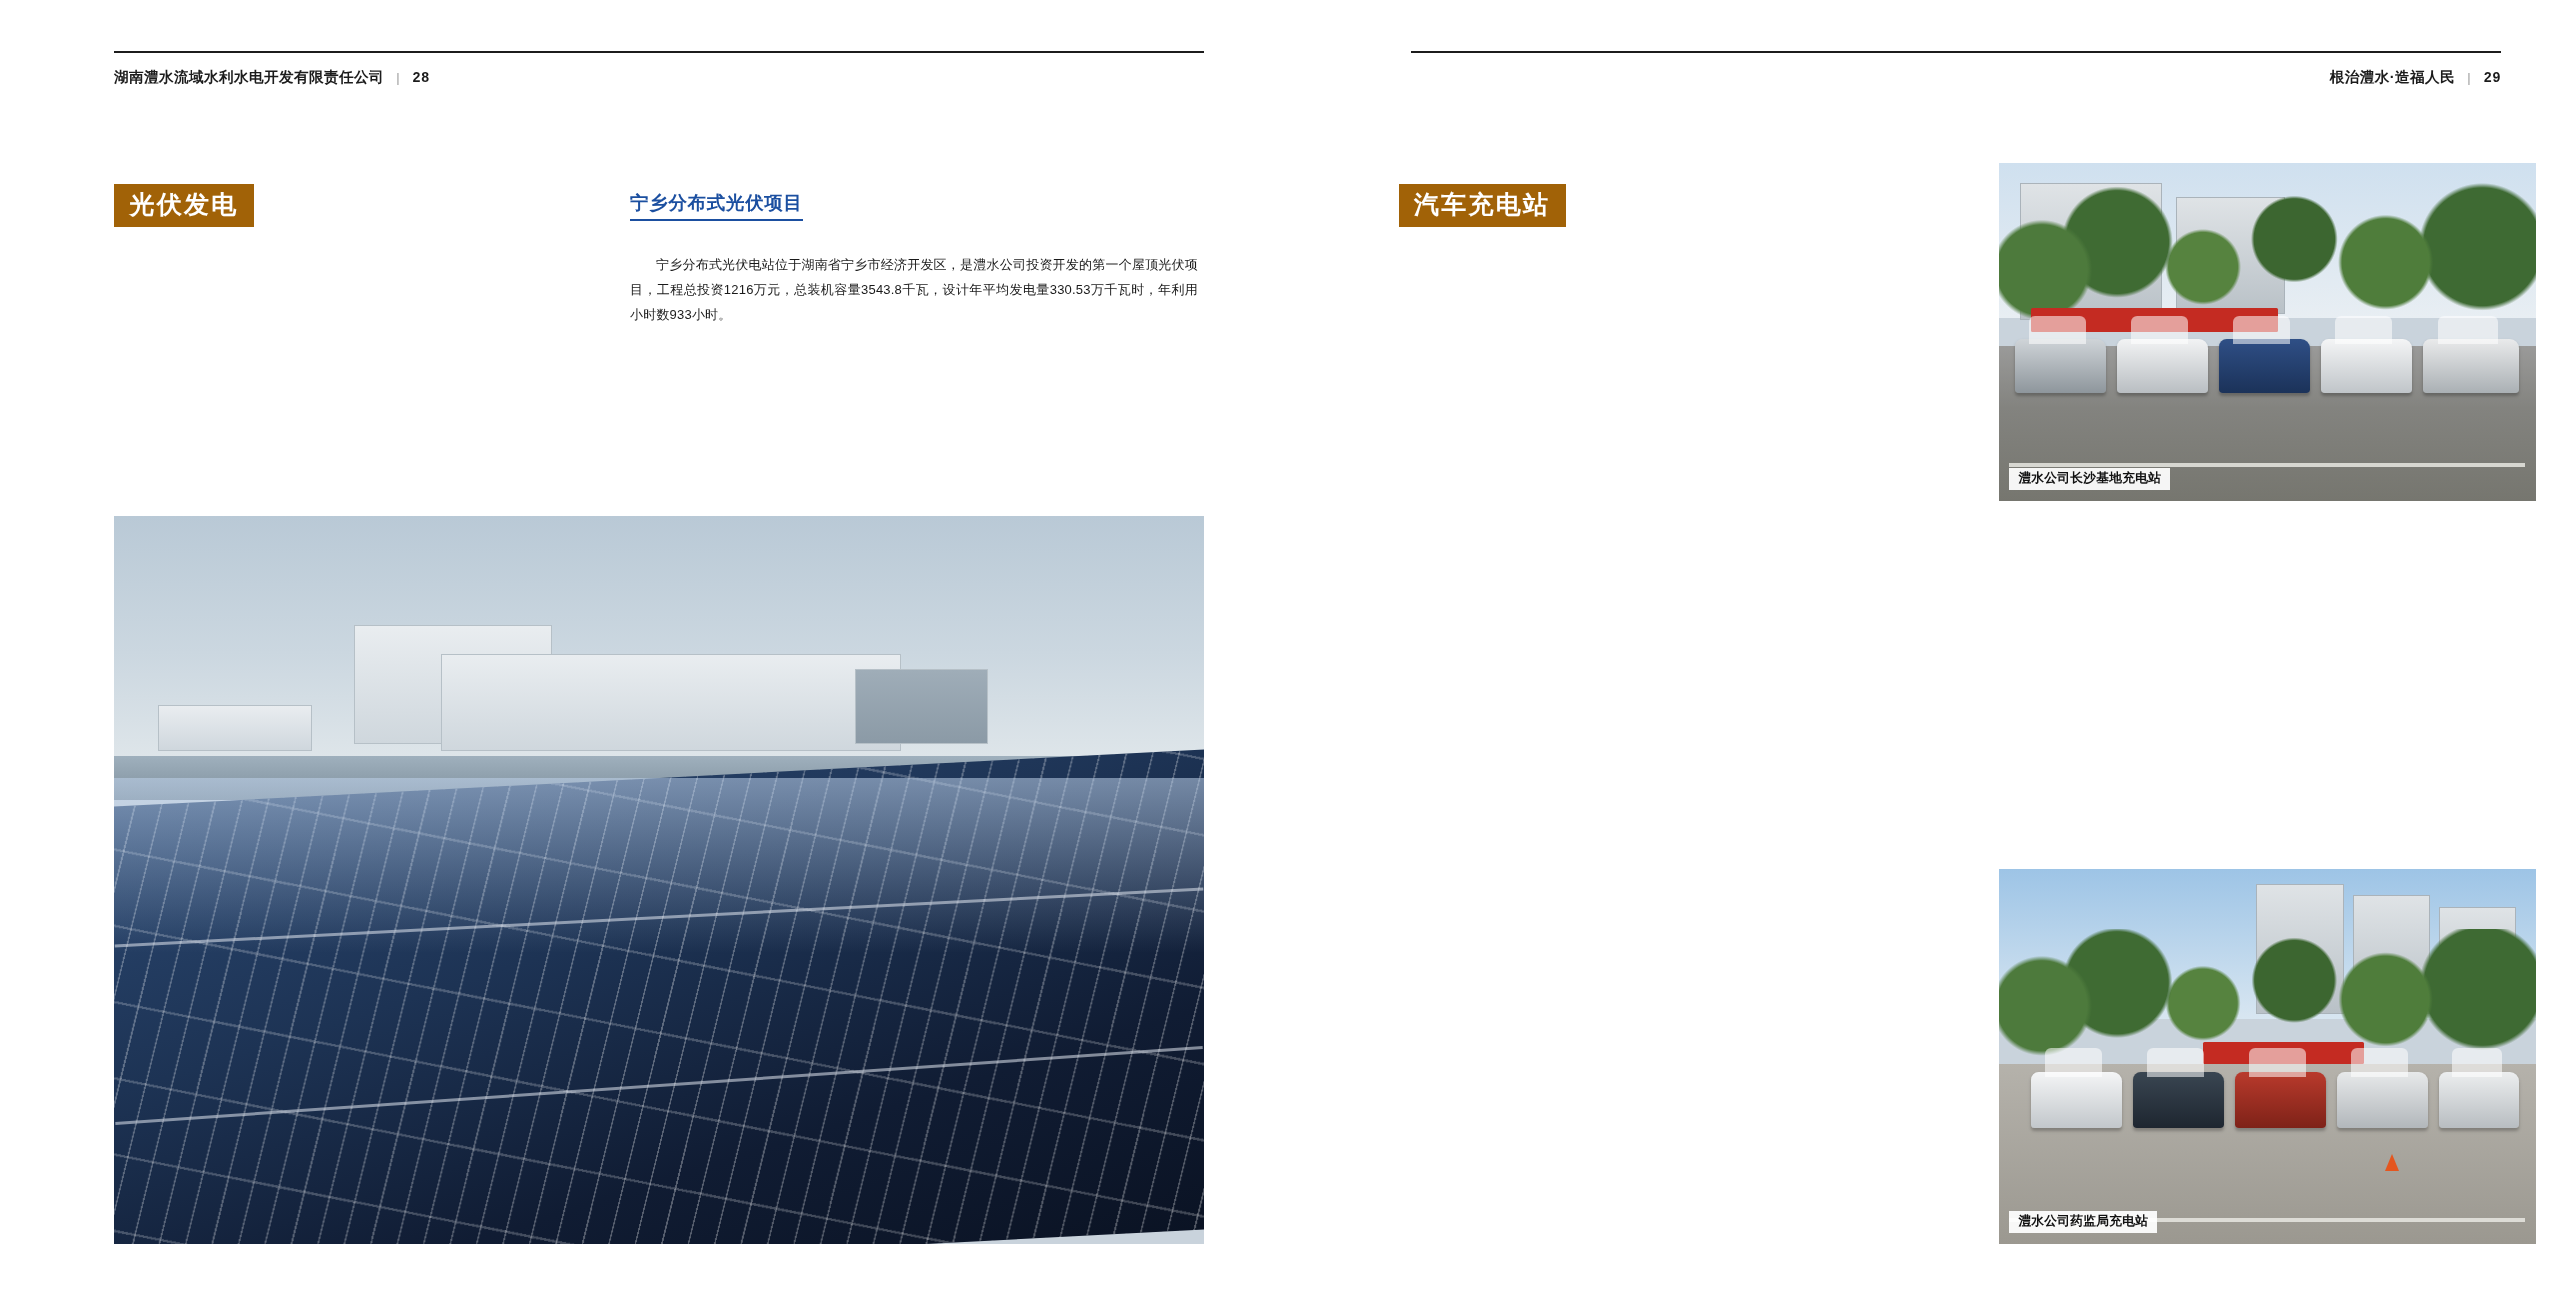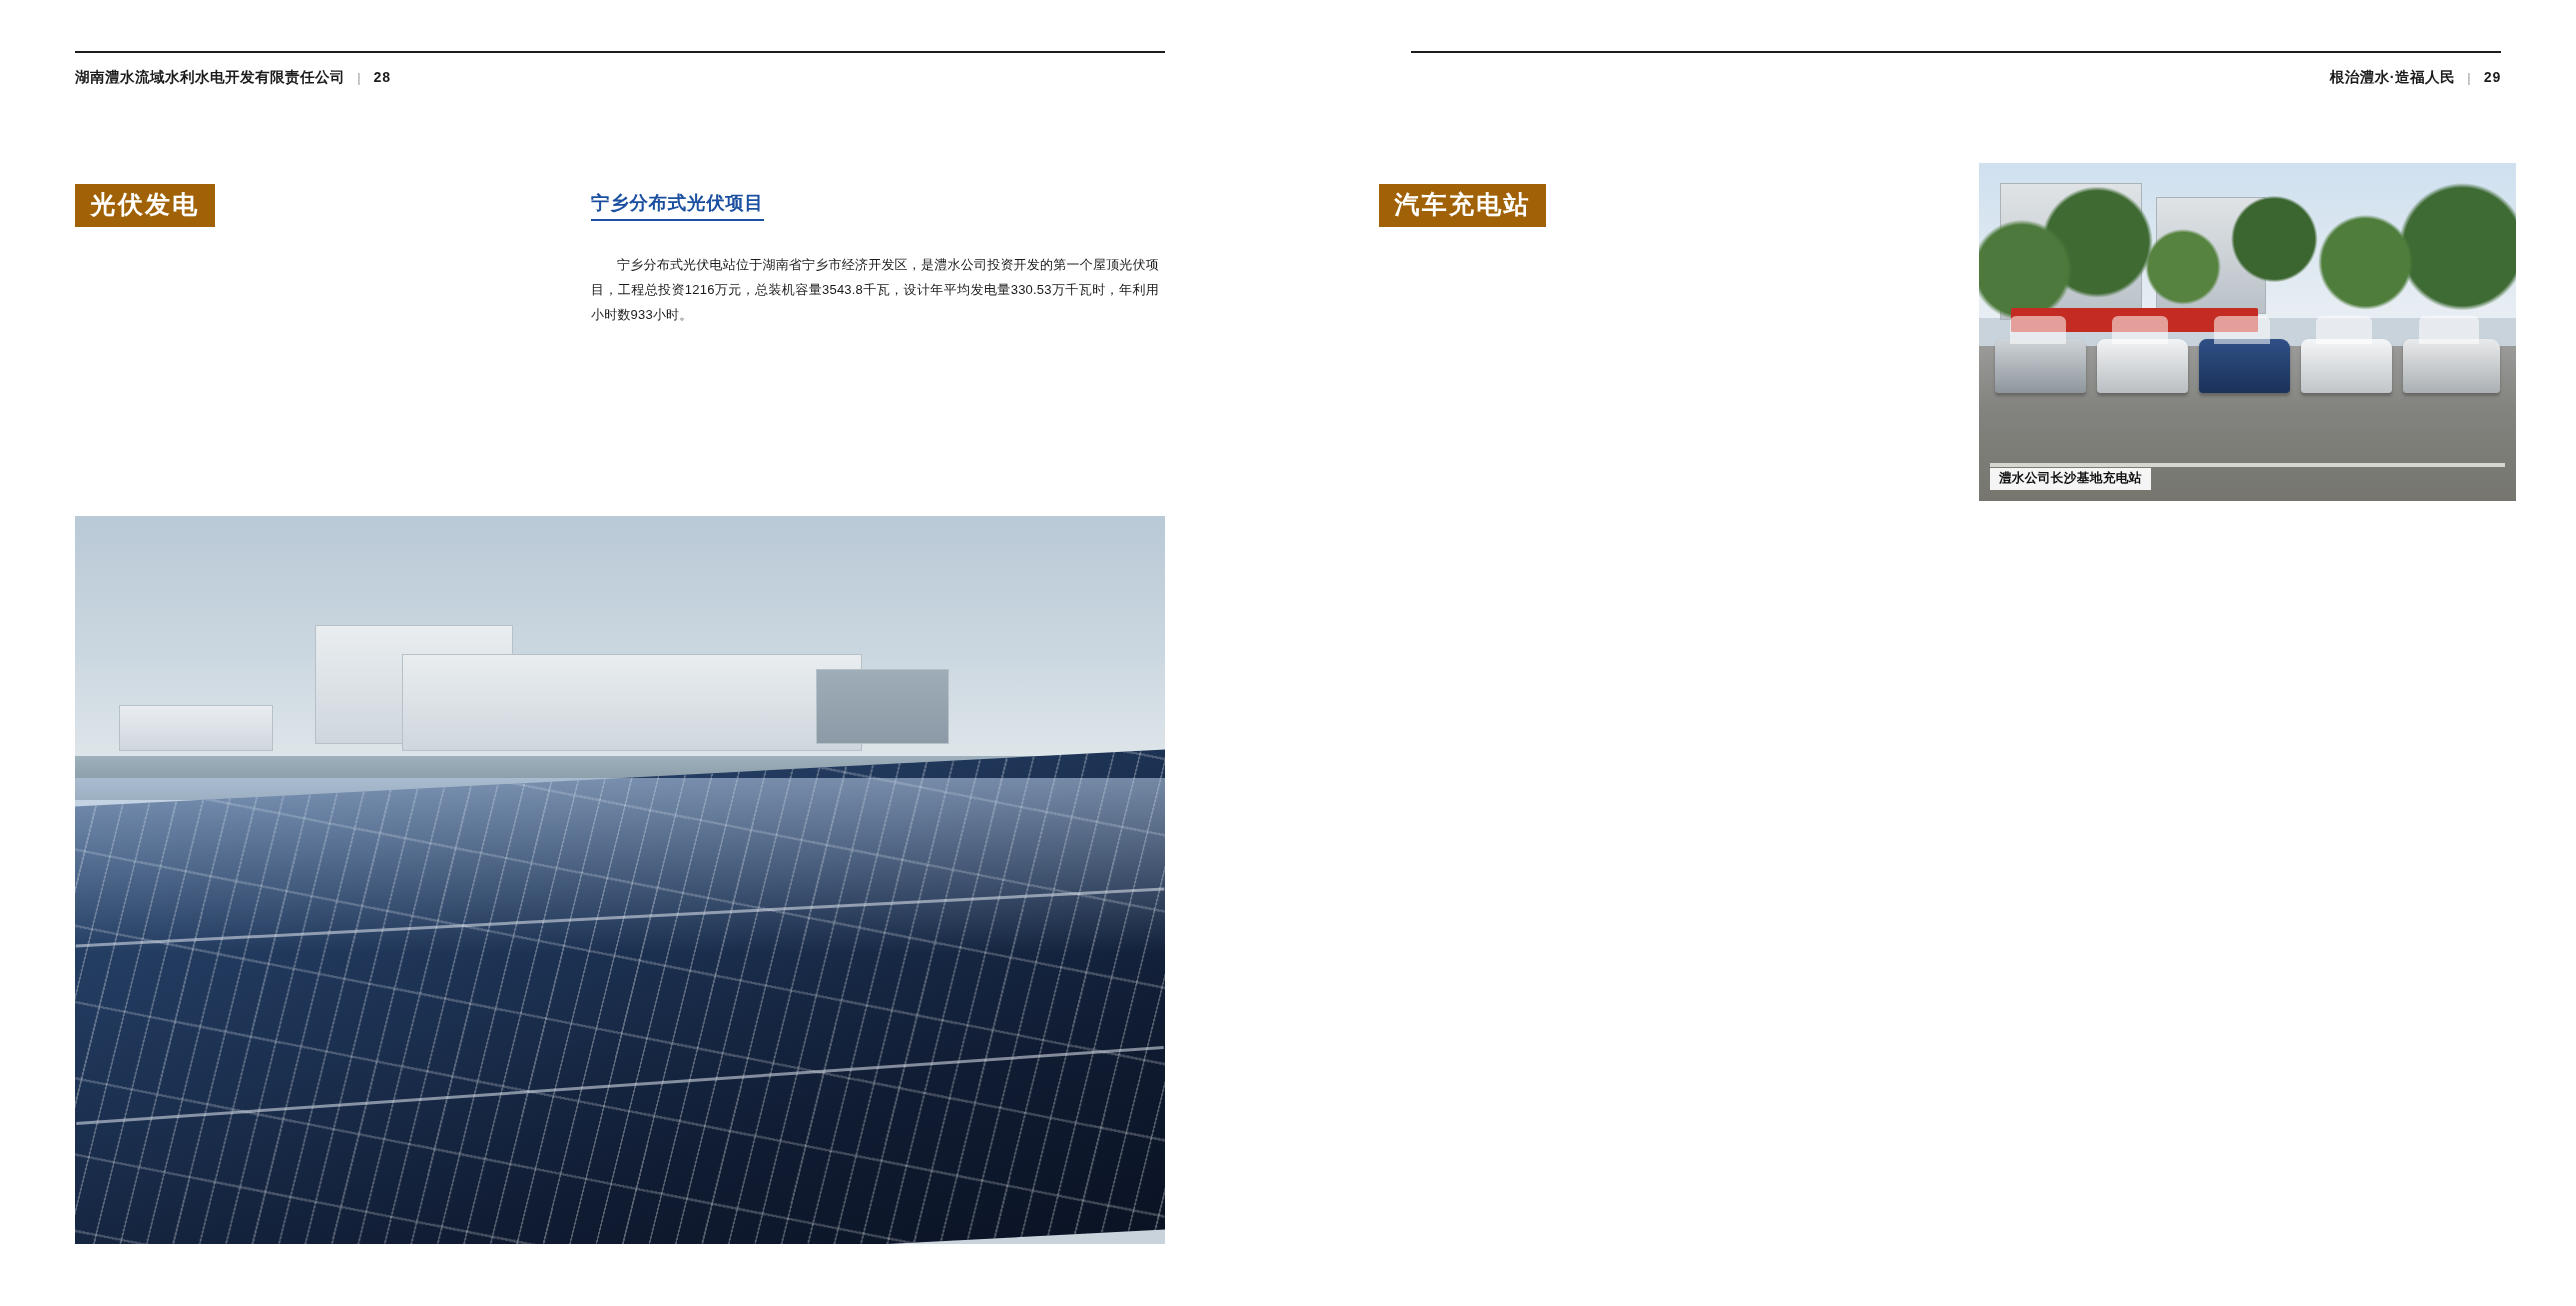--- a/index.html
+++ b/index.html
@@ -13,20 +13,21 @@
     font-family: "Liberation Sans", "DejaVu Sans", sans-serif;
     color: #1a1a1a;
     position: relative;
     overflow: hidden;
   }
 
   .spread {
     position: absolute;
     inset: 0;
     display: flex;
+    margin-left: 39px;
   }
   .page {
     position: relative;
     width: 50%;
     height: 100%;
     box-sizing: border-box;
   }
 
   
   .runhead {
@@ -269,16 +270,35 @@
         <div class="car" style="left:3%; top:52%; width:17%; height:16%; background:linear-gradient(180deg,#cfd4d8,#8e969c);"></div>
         <div class="car" style="left:22%; top:52%; width:17%; height:16%; background:linear-gradient(180deg,#f2f3f4,#b9bec2);"></div>
         <div class="car" style="left:41%; top:52%; width:17%; height:16%; background:linear-gradient(180deg,#2f4f86,#1b3259);"></div>
         <div class="car" style="left:60%; top:52%; width:17%; height:16%; background:linear-gradient(180deg,#f4f5f6,#c0c5c9);"></div>
         <div class="car" style="left:79%; top:52%; width:18%; height:16%; background:linear-gradient(180deg,#e9eaeb,#aab0b4);"></div>
       </div>
       <div class="caption">澧水公司长沙基地充电站</div>
     </div>
 
 
+    <div class="photo" style="left:691px; top:869px; width:537px; height:375px;">
+      <div class="cs">
+        <div class="sky" style="height:40%; background:linear-gradient(180deg,#9dc4e6,#d8e6f1);"></div>
+        <div class="bldg" style="left:48%; top:4%; width:16%; height:34%;"></div>
+        <div class="bldg" style="left:66%; top:7%; width:14%; height:31%;"></div>
+        <div class="bldg" style="left:82%; top:10%; width:14%; height:28%;"></div>
+        <div class="trees" style="top:16%; height:34%;"></div>
+        <div class="banner" style="left:38%; top:46%; width:30%; height:6%;"></div>
+        <div class="road" style="height:48%; background:linear-gradient(180deg,#b5b2ab,#9b9890);"></div>
+        <div class="car" style="left:6%; top:54%; width:17%; height:15%; background:linear-gradient(180deg,#f4f5f6,#c2c7cb);"></div>
+        <div class="car" style="left:25%; top:54%; width:17%; height:15%; background:linear-gradient(180deg,#3a4652,#1e2630);"></div>
+        <div class="car" style="left:44%; top:54%; width:17%; height:15%; background:linear-gradient(180deg,#b93a2c,#7e2218);"></div>
+        <div class="car" style="left:63%; top:54%; width:17%; height:15%; background:linear-gradient(180deg,#e7e9ea,#b2b7bb);"></div>
+        <div class="car" style="left:82%; top:54%; width:15%; height:15%; background:linear-gradient(180deg,#eceeef,#b8bdc1);"></div>
+        <div class="cone" style="left:72%; top:76%;"></div>
+        <div class="stripe" style="left:2%; bottom:6%; width:96%;"></div>
+      </div>
+      <div class="caption">澧水公司药监局充电站</div>
+    </div>
 
   </div>
 </div>
 
 
 </body></html>

